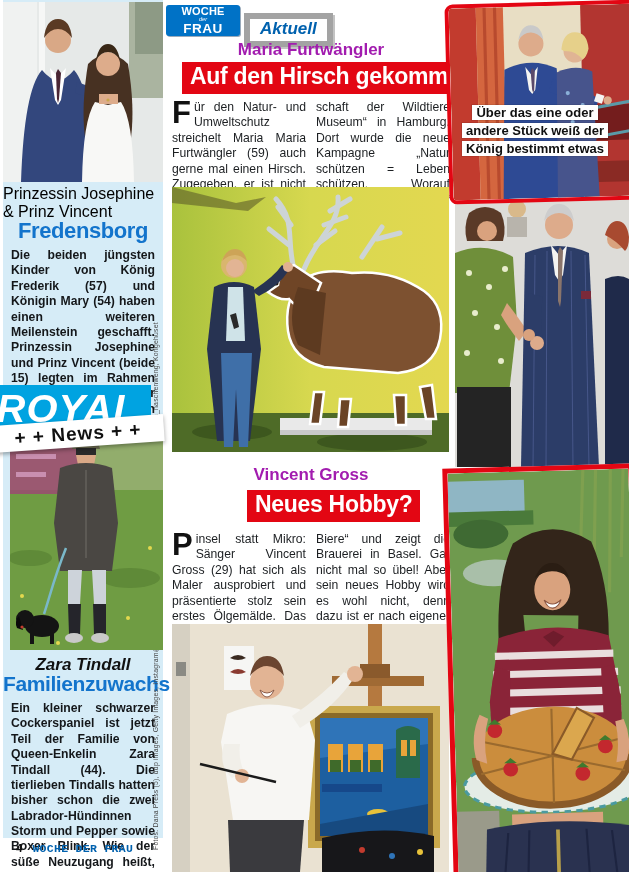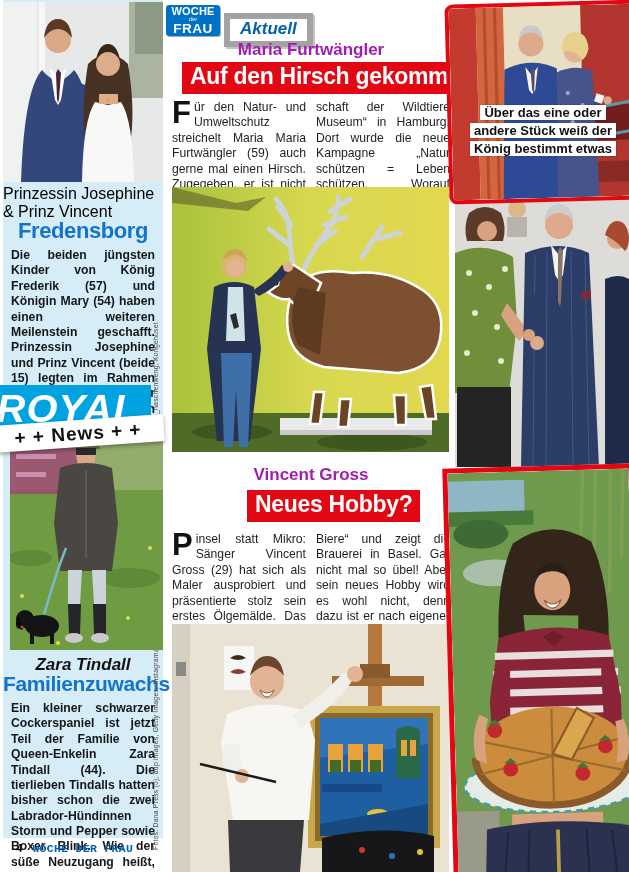--- a/index.html
+++ b/index.html
@@ -17,39 +17,39 @@
   .royal-box span{color:#fff;font-weight:800;font-size:38px;letter-spacing:1px;transform:scaleX(1.05);}
   .news-strip{position:absolute;left:-8px;top:420px;width:172px;height:27px;background:#fff;
               box-shadow:0 2px 4px rgba(0,0,0,.35);transform:rotate(-4deg);
               display:flex;align-items:center;justify-content:center;z-index:6;}
   .news-strip span{font-weight:800;font-size:19px;color:#111;letter-spacing:1px;white-space:nowrap;}
   .footer{position:absolute;left:16px;top:842px;font-size:11.5px;font-weight:700;}
   .footer .num{color:#111;margin-right:10px;}
   .footer .mag{color:#0061ae;letter-spacing:.3px;font-family:Liberation Mono, monospace;}
   
   .masthead{position:absolute;left:166px;top:5px;display:flex;align-items:flex-start;}
-  .logo{width:54px;height:31px;background:#0072c6;border-radius:3px;color:#fff;text-align:center;
+  .logo{width:74px;height:31px;background:#0072c6;border-radius:3px;color:#fff;text-align:center;
         position:relative;box-shadow:1px 1px 0 #9ab;}
   .logo .l1{font-size:11px;font-weight:800;line-height:12px;letter-spacing:.2px;}
   .logo .l2{font-size:5.5px;font-style:italic;line-height:5px;}
   .logo .l3{font-size:13.5px;font-weight:800;line-height:13px;letter-spacing:.5px;text-align:center;}
   .aktuell{margin:8px 0 0 4px;background:#fff;border:6px solid #a3a3a3;box-shadow:2px 2px 0 #c3c3c3;
            padding:0 10px 2px;font-size:17px;font-weight:800;font-style:italic;color:#0061ae;}
   .kicker-lg{font-size:17px;font-weight:700;color:#a21caf;text-align:center;}
   .red-banner{background:#e30613;color:#fff;font-weight:800;font-size:23px;text-align:center;
               padding:1px 8px 4px;letter-spacing:-0.3px;white-space:nowrap;}
   .cols{position:absolute;display:flex;gap:10px;}
   .col{flex:1;font-size:12.2px;line-height:1.27;text-align:justify;color:#1c1f22;}
   .dropcap::first-letter{float:left;font-size:31px;line-height:26px;font-weight:700;padding-right:3px;color:#111;}
   .credits{position:absolute;left:152px;top:290px;height:560px;writing-mode:vertical-rl;
            transform:rotate(180deg);font-size:6.9px;color:#474747;letter-spacing:.2px;
            white-space:nowrap;text-align:left;}
   
   .frame-red{border:4px solid #e30613;background:#fff;}
-  .caption-box{position:absolute;left:460px;top:103px;width:150px;text-align:center;z-index:5;margin-left:8px;}
+  .caption-box{position:absolute;left:460px;top:103px;width:150px;text-align:center;z-index:5;}
   .caption-box span{display:inline-block;background:#fff;color:#101010;font-weight:700;font-size:13px;
                     line-height:15px;padding:0 4px;margin-bottom:1px;box-shadow:0 0 0 1px rgba(0,0,0,.08);}
   .abs{position:absolute;}
 </style>
 </head>
 <body>
 
 <div id="page">
 
   <div class="left-panel"></div>

